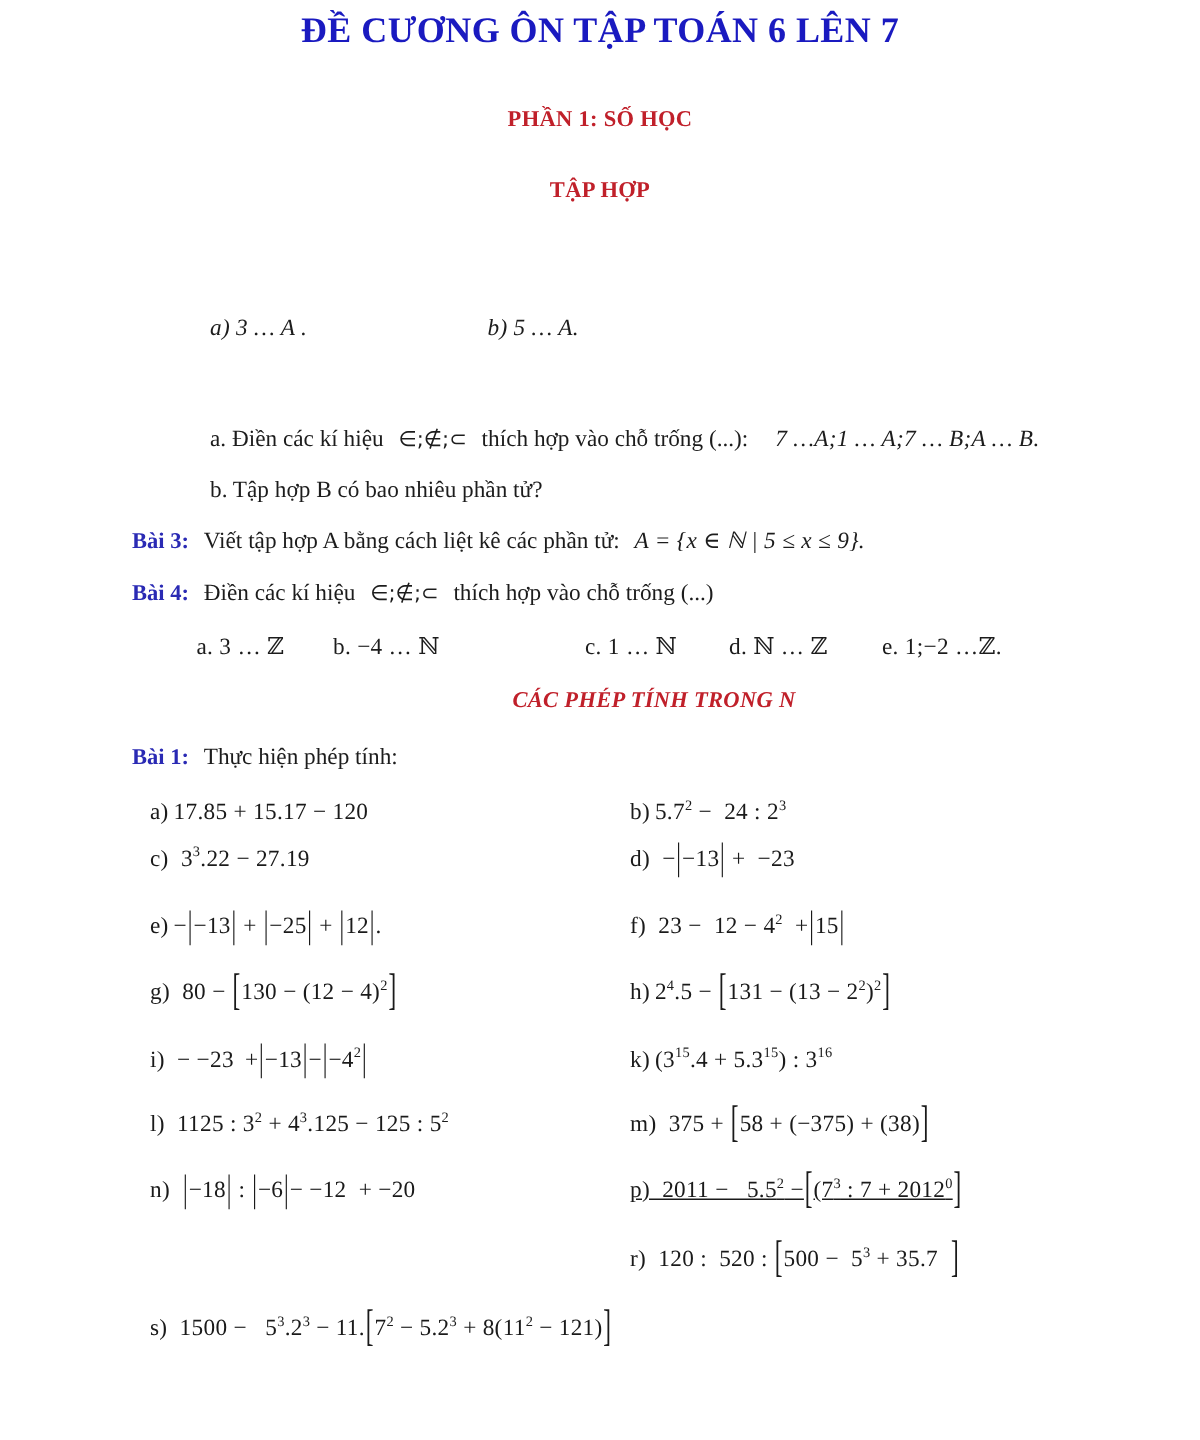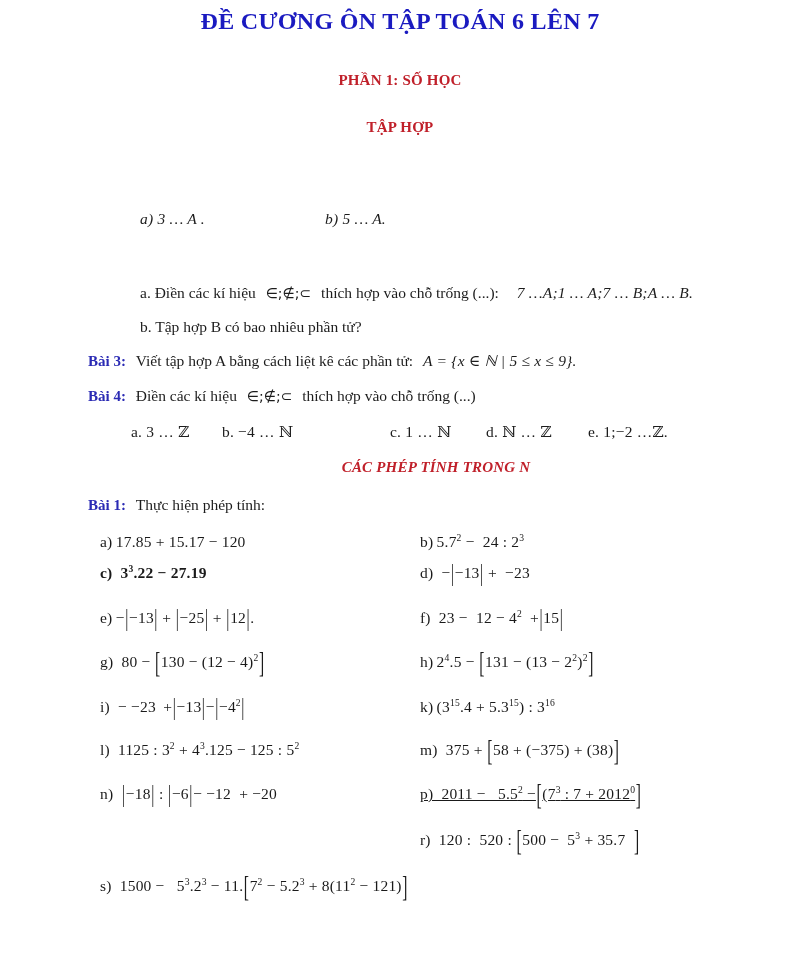--- a/index.html
+++ b/index.html
@@ -169,21 +169,21 @@
   </div>
 
   <div class="row indent1 blk" style="top:489px;">
     <span class="bai-label">Bài 1:</span>
     <span class="gap"></span><span>Thực hiện phép tính:</span>
   </div>
 
   <div class="row colL m" style="top:525px;">
     a) 17.85 + 15.17 − 120
   </div>
-  <div class="row colL m" style="top:556px;font-weight:bold;">
+  <div class="row colL m" style="top:556px;">
     c)&nbsp; 3<span class="sup">3</span>.22 − 27.19
   </div>
   <div class="row colL m" style="top:601px;">
     e) −<span class="bar">|</span>−13<span class="bar">|</span> + <span class="bar">|</span>−25<span class="bar">|</span> + <span class="bar">|</span>12<span class="bar">|</span>.
   </div>
   <div class="row colL m" style="top:645px;">
     g)&nbsp; 80 − <span class="brk">[</span>130 − (12 − 4)<span class="sup">2</span><span class="brk">]</span>
   </div>
   <div class="row colL m" style="top:690px;">
     i)&nbsp; − −23  +<span class="bar">|</span>−13<span class="bar">|</span>−<span class="bar">|</span>−4<span class="sup">2</span><span class="bar">|</span>

